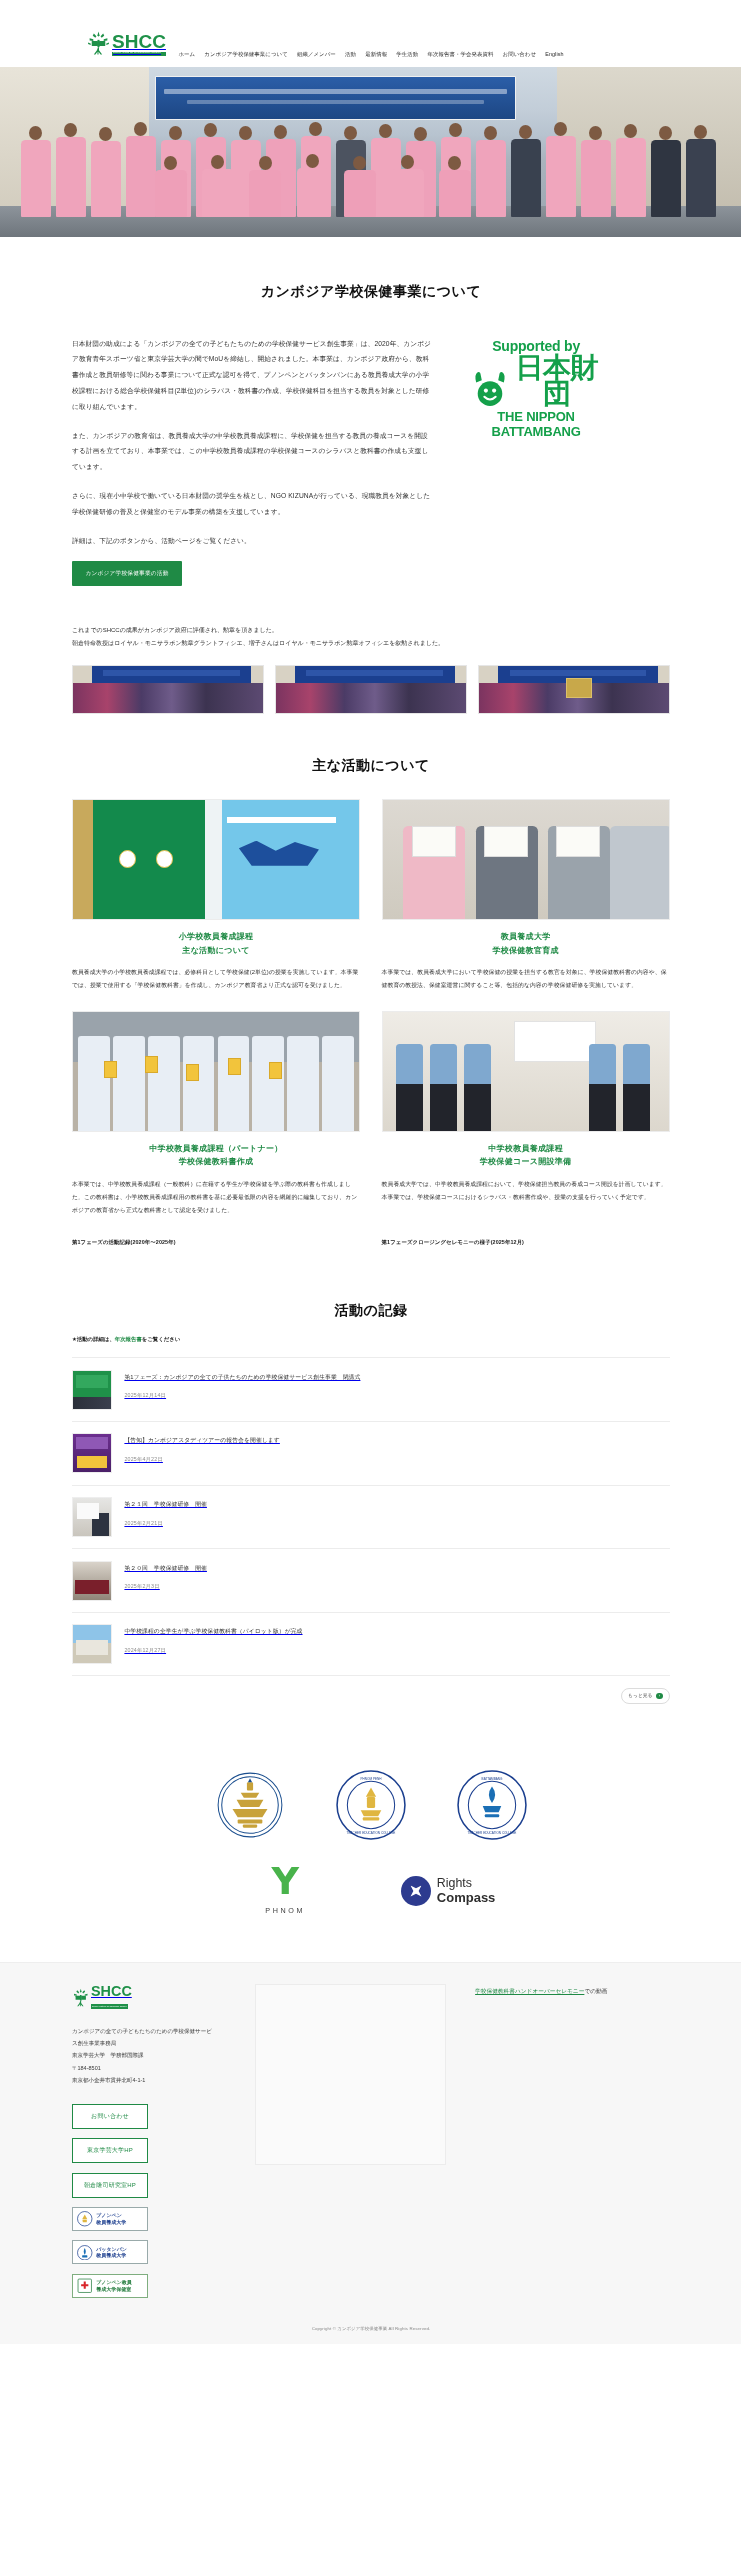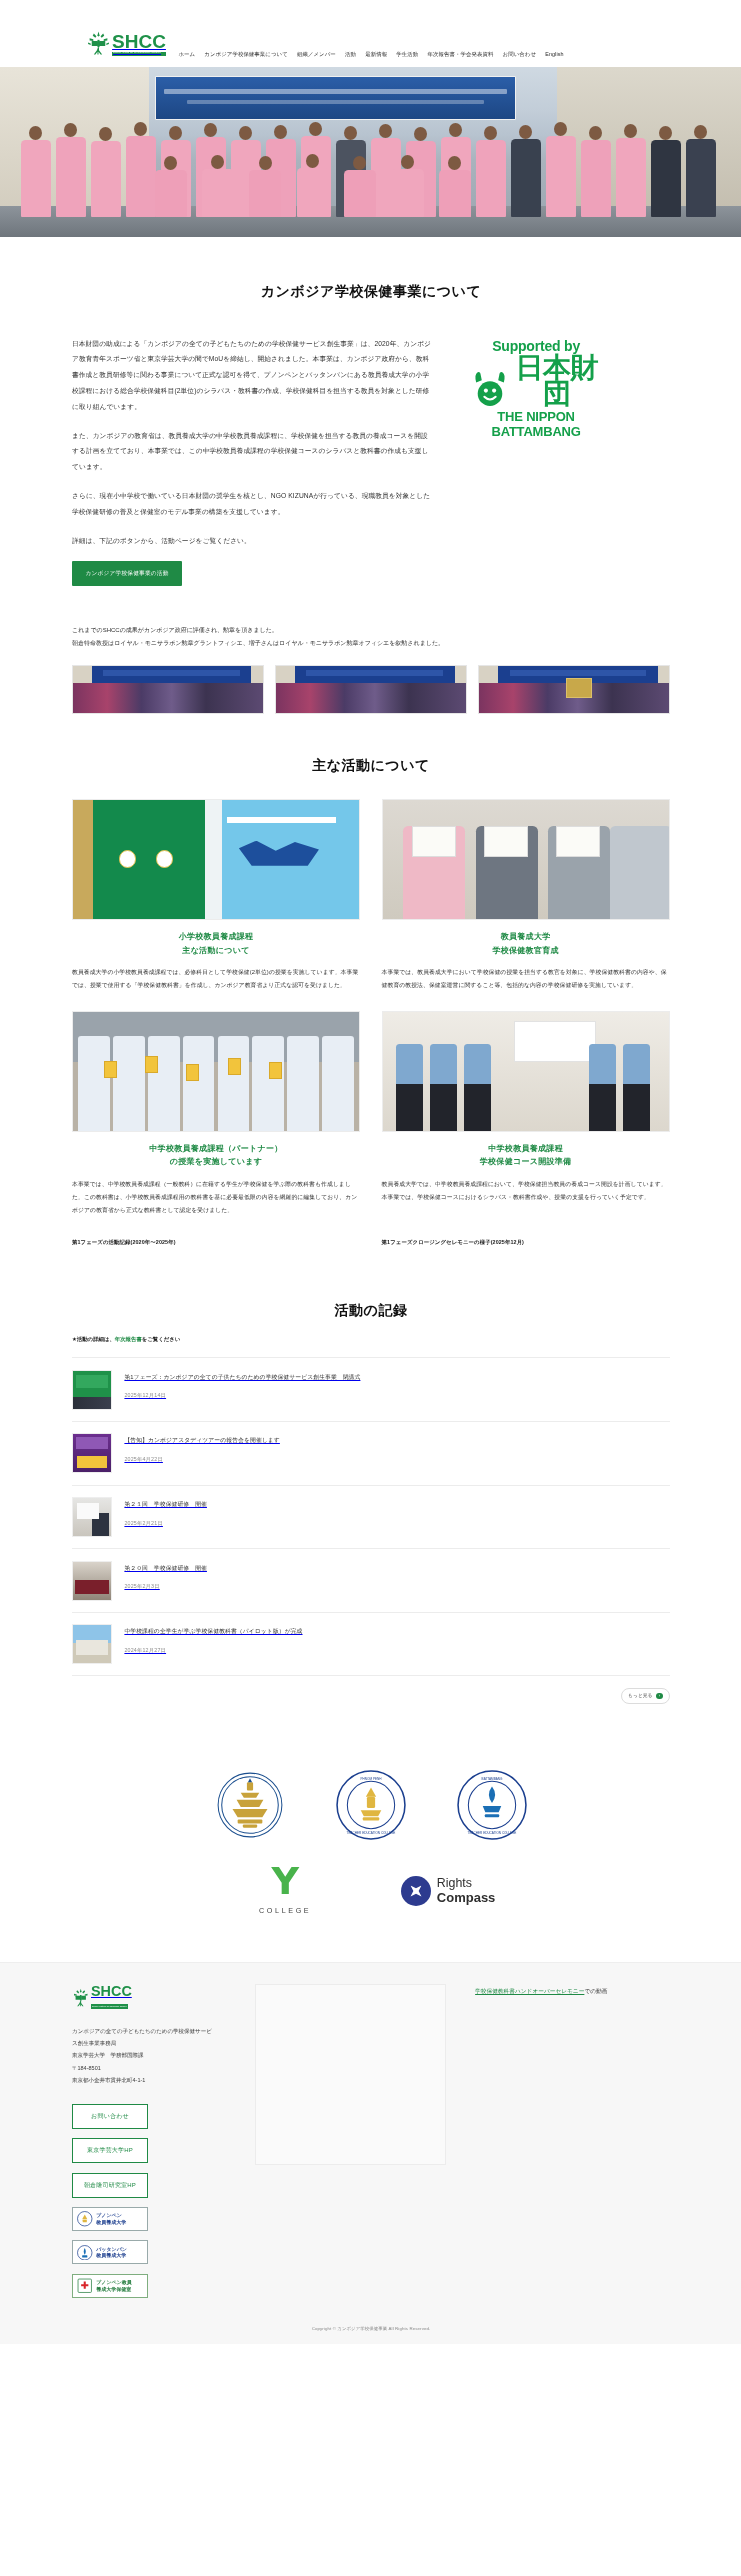--- a/index.html
+++ b/index.html
@@ -428,21 +428,21 @@
               <div class="kid"></div>
           </div>
           <div class="bk" style="left:31px;top:49px"></div>
           <div class="bk" style="left:72px;top:44px"></div>
           <div class="bk" style="left:113px;top:52px"></div>
           <div class="bk" style="left:155px;top:46px"></div>
           <div class="bk" style="left:196px;top:50px"></div>
         </div>
         <h3>
           <span>中学校教員養成課程（パートナー）</span><br>
-          <span>の授業を実施しています</span>
+          <span>学校保健教科書作成</span>
         </h3>
         <p>本事業では、中学校教員養成課程（一般教科）に在籍する学生が学校保健を学ぶ際の教科書も作成しました。この教科書は、小学校教員養成課程用の教科書を基に必要最低限の内容を網羅的に編集しており、カンボジアの教育省から正式な教科書として認定を受けました。</p>
       </div>
 
       <div class="act-card">
         <div class="act-img i-uniform">
           <div class="poster"></div>
           <div class="stand" style="left:13.4px">
               <div class="shirt"></div>
               <div class="pants"></div>
@@ -584,21 +584,21 @@
             <text x="70" y="22">BATTAMBANG</text>
             <text x="70" y="126">TEACHER EDUCATION COLLEGE</text>
           </g>
         </svg>
       </span>
     </div>
 
     <div class="p-row two">
       <span class="kizuna">
         <span class="mark">Y</span>
-        <span class="name" style="display:block">COLLEGE</span>
+        <span class="name" style="display:block">PHNOM</span>
       </span>
 
       <span class="socomp">
         <span class="circ"></span>
         <span class="txt">
           <span class="t1" style="display:block">Rights</span>
           <span class="t2" style="display:block">Compass</span>
         </span>
       </span>
     </div>

